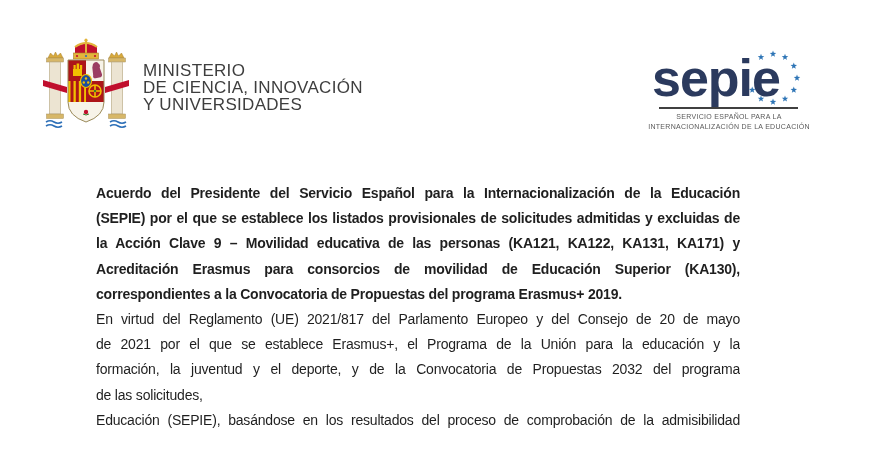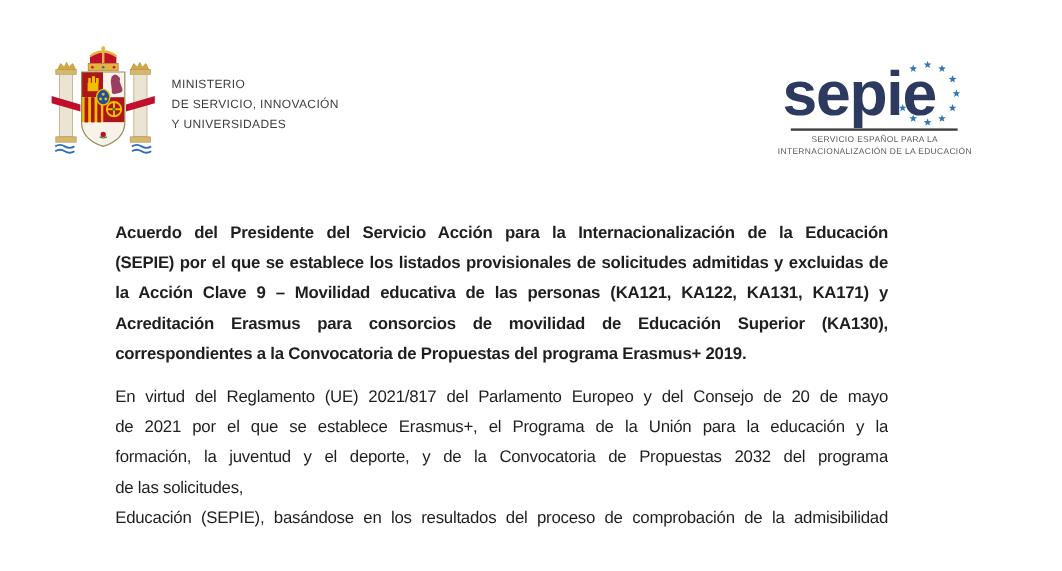--- a/index.html
+++ b/index.html
@@ -7,38 +7,38 @@
     position:relative;
     width:885px;height:476px;
     background:#ffffff;
     font-family:"Liberation Sans",sans-serif;
     overflow:hidden;
   }
   
   .arms{position:absolute;left:42px;top:38px;}
   .ministry-text{
     position:absolute;left:143px;top:62px;
-    font-size:10px;line-height:17px;letter-spacing:0.3px;
+    font-size:17px;line-height:17px;letter-spacing:0.3px;
     color:#3e3e3e;font-weight:400;
   }
   
   .sepie-svg{position:absolute;left:650px;top:40px;}
   .sepie-rule{position:absolute;left:659px;top:107px;width:139px;height:2px;background:#404040;}
   .sepie-caption{
     position:absolute;left:644px;top:112px;width:170px;
     text-align:center;font-size:7px;line-height:9.5px;
     letter-spacing:0.3px;color:#595959;
   }
   
   .body-block{
     position:absolute;left:96px;top:181px;width:644px;
     color:#1f1f1f;
   }
   .para{margin:0;}
-  .para.p2{margin-top:11px;}
+  .para.p2{}
   .ln{
     font-size:14px;line-height:25.2px;height:25.2px;overflow:hidden;
     letter-spacing:-0.2px;
     text-align:justify;text-align-last:justify;text-justify:inter-word;
     white-space:normal;
   }
   .p1 .ln{font-weight:700;}
   .ln.last{text-align-last:left;}
 </style>
 </head>
@@ -111,21 +111,21 @@
     <path d="M26,22 H62 V64 Q62,78 44,84 Q26,78 26,64 Z" fill="none" stroke="#9a8a5a" stroke-width="1"></path>
 
     <ellipse cx="44" cy="43" rx="5.5" ry="6.5" fill="#1b4fa0" stroke="#f1bf00" stroke-width="1.2"></ellipse>
     <circle cx="44" cy="40.5" r="1.2" fill="#f1bf00"></circle>
     <circle cx="41.8" cy="44.5" r="1.2" fill="#f1bf00"></circle>
     <circle cx="46.2" cy="44.5" r="1.2" fill="#f1bf00"></circle>
   </svg>
 
   <div class="ministry-text">
     <div>MINISTERIO</div>
-    <div>DE SERVICIO, INNOVACIÓN</div>
+    <div>DE CIENCIA, INNOVACIÓN</div>
     <div>Y UNIVERSIDADES</div>
   </div>
 
   <svg class="sepie-svg" width="160" height="72" viewBox="0 0 160 72" aria-hidden="true">
     <defs>
       <path id="star" d="M0,-3.4 L0.82,-1.13 L3.23,-1.05 L1.33,0.43 L2.0,2.75 L0,1.4 L-2.0,2.75 L-1.33,0.43 L-3.23,-1.05 L-0.82,-1.13 Z" fill="#2e75b6"></path>
     </defs>
     <text x="2" y="56" font-family="Liberation Sans, sans-serif" font-size="52" font-weight="700" letter-spacing="-1" fill="#2b3a5e">sepie</text>
     <g>
       <use href="#star" x="111" y="17.2"></use>
@@ -141,21 +141,21 @@
     </g>
   </svg>
   <div class="sepie-rule"></div>
   <div class="sepie-caption">
     <div>SERVICIO ESPAÑOL PARA LA</div>
     <div>INTERNACIONALIZACIÓN DE LA EDUCACIÓN</div>
   </div>
 
   <div class="body-block">
     <div class="para p1">
-      <div class="ln">Acuerdo del Presidente del Servicio Acción para la Internacionalización de la Educación</div>
+      <div class="ln">Acuerdo del Presidente del Servicio Español para la Internacionalización de la Educación</div>
       <div class="ln">(SEPIE) por el que se establece los listados provisionales de solicitudes admitidas y excluidas de</div>
       <div class="ln">la Acción Clave 9 – Movilidad educativa de las personas (KA121, KA122, KA131, KA171) y</div>
       <div class="ln">Acreditación Erasmus para consorcios de movilidad de Educación Superior (KA130),</div>
       <div class="ln last">correspondientes a la Convocatoria de Propuestas del programa Erasmus+ 2019.</div>
     </div>
     <div class="para p2">
       <div class="ln">En virtud del Reglamento (UE) 2021/817 del Parlamento Europeo y del Consejo de 20 de mayo</div>
       <div class="ln">de 2021 por el que se establece Erasmus+, el Programa de la Unión para la educación y la</div>
       <div class="ln">formación, la juventud y el deporte, y de la Convocatoria de Propuestas 2032 del programa</div>
       <div class="ln last">de las solicitudes,</div>

